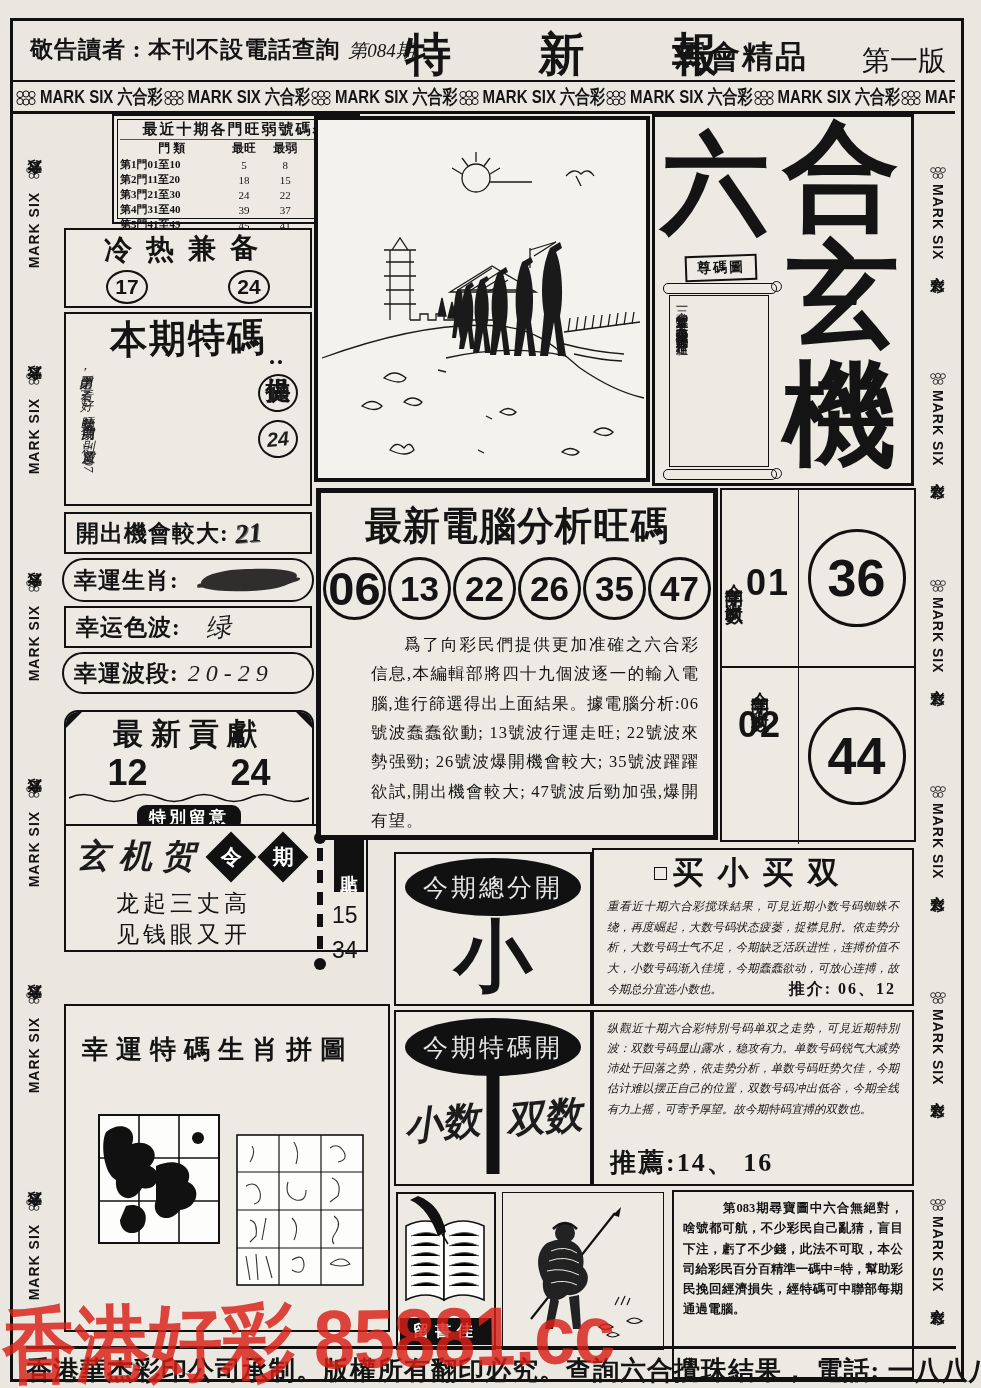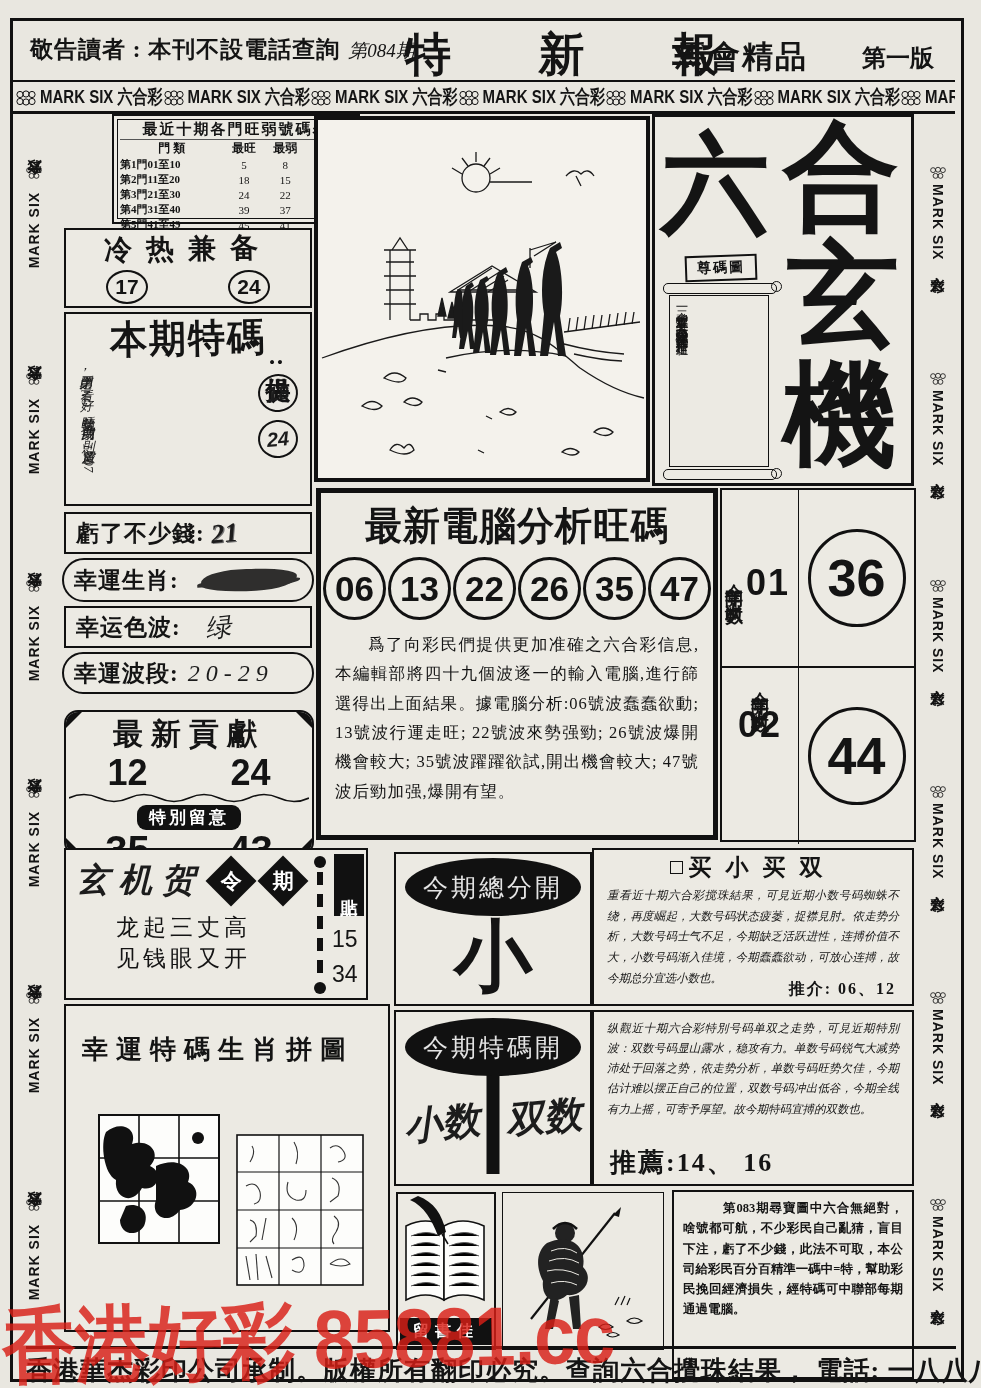--- a/index.html
+++ b/index.html
@@ -5,21 +5,21 @@
   html,body{margin:0;padding:0;}
   body{background:#cfcec8;font-family:"Liberation Serif","DejaVu Serif",serif;color:#141414;}
   #page{position:relative;width:981px;height:1388px;background:#e9e7e0;overflow:hidden;margin:0 auto;}
   .abs{position:absolute;}
   .frame{position:absolute;left:10px;top:18px;width:948px;height:1358px;border:3px solid #111;}
   
   .hdr-notice{font-size:23px;font-weight:bold;letter-spacing:1px;}
   .hdr-issue{font-size:19px;font-style:italic;}
   .hdr-title{font-size:46px;font-weight:bold;letter-spacing:38px;white-space:nowrap;}
   .hdr-sub{font-size:31px;font-weight:bold;letter-spacing:2px;}
-  .hdr-ed{font-size:24px;font-weight:bold;}
+  .hdr-ed{font-size:28px;font-weight:normal;}
   .hdr-line{position:absolute;left:13px;top:80px;width:942px;height:2px;background:#111;}
   .band{position:absolute;left:13px;top:84px;width:942px;height:30px;border-bottom:3px solid #111;display:flex;align-items:center;justify-content:space-between;padding:0 2px;box-sizing:border-box;overflow:hidden;}
   .banditem{display:flex;align-items:center;gap:3px;white-space:nowrap;}
   .banditem span{font-family:"Liberation Sans","DejaVu Sans",sans-serif;font-weight:bold;font-size:15px;transform:scaleY(1.25);display:inline-block;}
   
   .sidebar{position:absolute;top:114px;width:42px;height:1238px;display:flex;flex-direction:column;justify-content:space-around;align-items:center;}
   .sb-left{left:13px;}
   .sb-right{left:917px;}
   .sbitem{display:flex;flex-direction:column;align-items:center;gap:4px;}
   .sbtext{writing-mode:vertical-rl;font-family:"Liberation Sans","DejaVu Sans",sans-serif;font-weight:bold;font-size:14px;letter-spacing:1px;white-space:nowrap;}
@@ -40,23 +40,23 @@
   .lkrow{display:flex;align-items:center;padding:0 10px;box-sizing:border-box;}
   .lklabel{font-size:23px;font-weight:bold;letter-spacing:1px;white-space:nowrap;}
   .smudge{width:96px;height:22px;background:#151515;border-radius:45% 60% 50% 65%/60% 45% 65% 40%;transform:rotate(-3deg);box-shadow:10px 3px 0 -7px #151515,-12px 2px 0 -8px #151515;opacity:.88;}
   .tri{position:absolute;width:0;height:0;}
   .wavy{display:block;margin:0 auto;}
   .diamond{display:inline-flex;width:36px;height:36px;background:#111;transform:rotate(45deg);align-items:center;justify-content:center;margin:0 8px;}
   .diamond span{transform:rotate(-45deg);color:#fff;font-size:21px;font-weight:bold;}
   
   .anal-title{font-size:37px;font-weight:bold;text-align:center;letter-spacing:1px;transform:scaleY(1.05);}
   .anal-nums{display:flex;justify-content:center;gap:2px;margin-top:6px;}
-  .anal-body{font-size:16.5px;line-height:1.78;text-align:justify;padding:0 14px;text-indent:2em;letter-spacing:1px;}
+  .anal-body{font-size:16.5px;line-height:1.78;text-align:justify;padding:0 14px;text-indent:2em;letter-spacing:1px;margin-left:36px;}
   .ellipse{background:#111;border-radius:50%;color:#e5e5e5;display:flex;align-items:center;justify-content:center;font-weight:normal;}
-  .panel-hd{font-size:23px;font-weight:bold;letter-spacing:14px;text-align:center;white-space:nowrap;}
+  .panel-hd{font-size:31px;font-weight:bold;letter-spacing:14px;text-align:center;white-space:nowrap;}
   .panel-bd{font-size:11.5px;line-height:1.95;font-style:italic;text-align:justify;padding:2px 9px;}
   .recommend{font-size:16px;font-weight:bold;letter-spacing:2px;}
   .promo-bd{font-size:12.5px;font-weight:bold;line-height:1.62;text-align:justify;text-indent:3.2em;}
   
   .bigchar{position:absolute;font-weight:900;font-family:"Liberation Serif","DejaVu Serif",serif;line-height:1;}
   .vlabels{writing-mode:vertical-rl;display:flex;gap:8px;font-size:18px;font-weight:bold;letter-spacing:3px;}
   .statcode{font-family:"Liberation Sans","DejaVu Sans",sans-serif;font-size:36px;font-weight:bold;letter-spacing:2px;}
   .watermark{position:absolute;left:2px;top:1288px;width:978px;font-family:"Liberation Sans","DejaVu Sans",sans-serif;font-size:74px;font-weight:800;color:rgba(216,30,22,.82);white-space:nowrap;transform:rotate(-1.2deg) scaleY(1.12);letter-spacing:-1px;z-index:60;}
   .footer{position:absolute;left:26px;top:1346px;width:930px;font-size:26px;font-weight:bold;white-space:nowrap;letter-spacing:1px;border-top:3px solid #111;padding-top:4px;}
   svg{display:block;}
@@ -380,21 +380,21 @@
       <div>应留意 12 07</div>
     </div>
     <div style="position:absolute;right:12px;top:44px;display:flex;flex-direction:column;align-items:center;gap:8px;">
       <span style="writing-mode:vertical-rl;font-size:25px;font-weight:bold;">提供:</span>
       <span class="circlenum hand" style="width:36px;height:34px;font-size:20px;transform:rotate(-8deg);">18</span>
       <span class="circlenum hand" style="width:36px;height:34px;font-size:20px;transform:rotate(-5deg);">24</span>
     </div>
   </div>
 
   <div class="box lkrow" style="left:64px;top:512px;width:248px;height:42px;">
-    <span class="lklabel">虧了不少錢:</span>
+    <span class="lklabel">開出機會較大:</span>
     <span class="hand" style="font-size:27px;font-weight:bold;margin-left:6px;text-shadow:1px 1px 0 #777;transform:rotate(-5deg);">21</span>
   </div>
   <div class="box lkrow pill" style="left:62px;top:558px;width:252px;height:44px;">
     <span class="lklabel">幸運生肖:</span>
     <span class="smudge" style="margin-left:22px;"></span>
   </div>
   <div class="box lkrow" style="left:64px;top:606px;width:248px;height:42px;">
     <span class="lklabel">幸运色波:</span>
     <span class="hand" style="font-size:26px;margin-left:24px;transform:rotate(-6deg);">绿</span>
   </div>
@@ -416,21 +416,21 @@
     <svg class="wavy" width="240" height="14" viewBox="0 0 240 14">
         <path d="M0,7 Q15,0 30,7 T60,7 T90,7 T120,7 T150,7 T180,7 T210,7 T240,7" fill="none" stroke="#111" stroke-width="1.6"></path>
       </svg>
     <div style="display:inline-block;background:#111;color:#fff;border-radius:9px;font-size:17px;font-weight:bold;letter-spacing:3px;padding:1px 12px;">特別留意</div>
     <div style="display:flex;justify-content:space-around;font-size:40px;font-weight:bold;font-family:'Liberation Sans',sans-serif;line-height:1;">
       <span>35</span>
       <span>43</span>
     </div>
   </div>
 
-  <div class="box" style="left:64px;top:848px;width:304px;height:152px;text-align:right;">
+  <div class="box" style="left:64px;top:824px;width:304px;height:128px;text-align:right;">
     <div style="position:absolute;left:10px;top:8px;display:flex;align-items:center;">
       <span class="hand" style="font-size:33px;font-weight:bold;letter-spacing:10px;">玄机贺</span>
       <span class="diamond">
           <span>令</span>
         </span>
       <span class="diamond">
           <span>期</span>
         </span>
     </div>
     <div style="position:absolute;left:50px;top:62px;font-size:23px;letter-spacing:4px;line-height:1.35;">
@@ -532,21 +532,21 @@
         <path d="M162,160 l7,-4 l2,4 l-4,3 c4,10 5,30 2,44 l4,26 l-6,0 l-2,-21 l-4,21 l-6,0 l3,-28 c-3,-16 -1,-32 4,-45 Z"></path>
         <path d="M148,166 l6,-4 l2,4 l-4,3 c4,9 4,26 2,38 l3,22 l-5,0 l-2,-18 l-4,18 l-5,0 l3,-24 c-2,-14 0,-28 4,-39 Z"></path>
         <path d="M138,172 q3,-6 6,0 q2,16 0,30 l2,16 l-4,0 l-2,-13 l-2,13 l-4,0 l2,-17 q-1,-15 2,-29 Z"></path>
       </g>
     </svg>
   </div>
 
   <div class="box" style="left:316px;top:488px;width:402px;height:352px;border-width:5px;padding-top:8px;">
     <div class="anal-title">最新電腦分析旺碼</div>
     <div class="anal-nums">
-      <span class="circlenum" style="width:57px;height:57px;font-size:35px;border-width:3px;">06</span>
+      <span class="circlenum" style="width:57px;height:57px;font-size:47px;border-width:3px;">06</span>
       <span class="circlenum" style="width:57px;height:57px;font-size:35px;border-width:3px;">13</span>
       <span class="circlenum" style="width:57px;height:57px;font-size:35px;border-width:3px;">22</span>
       <span class="circlenum" style="width:57px;height:57px;font-size:35px;border-width:3px;">26</span>
       <span class="circlenum" style="width:57px;height:57px;font-size:35px;border-width:3px;">35</span>
       <span class="circlenum" style="width:57px;height:57px;font-size:35px;border-width:3px;">47</span>
     </div>
     <div class="anal-body" style="margin-top:10px;">爲了向彩民們提供更加准確之六合彩信息,本編輯部將四十九個波逐一的輸入電腦,進行篩選得出上面結果。據電腦分析:06號波蠢蠢欲動; 13號波行運走旺; 22號波來勢强勁; 26號波爆開機會較大; 35號波躍躍欲試,開出機會較大; 47號波后勁加强,爆開有望。</div>
   </div>
 
   <div class="box" style="left:652px;top:114px;width:262px;height:372px;border-width:3px;">

